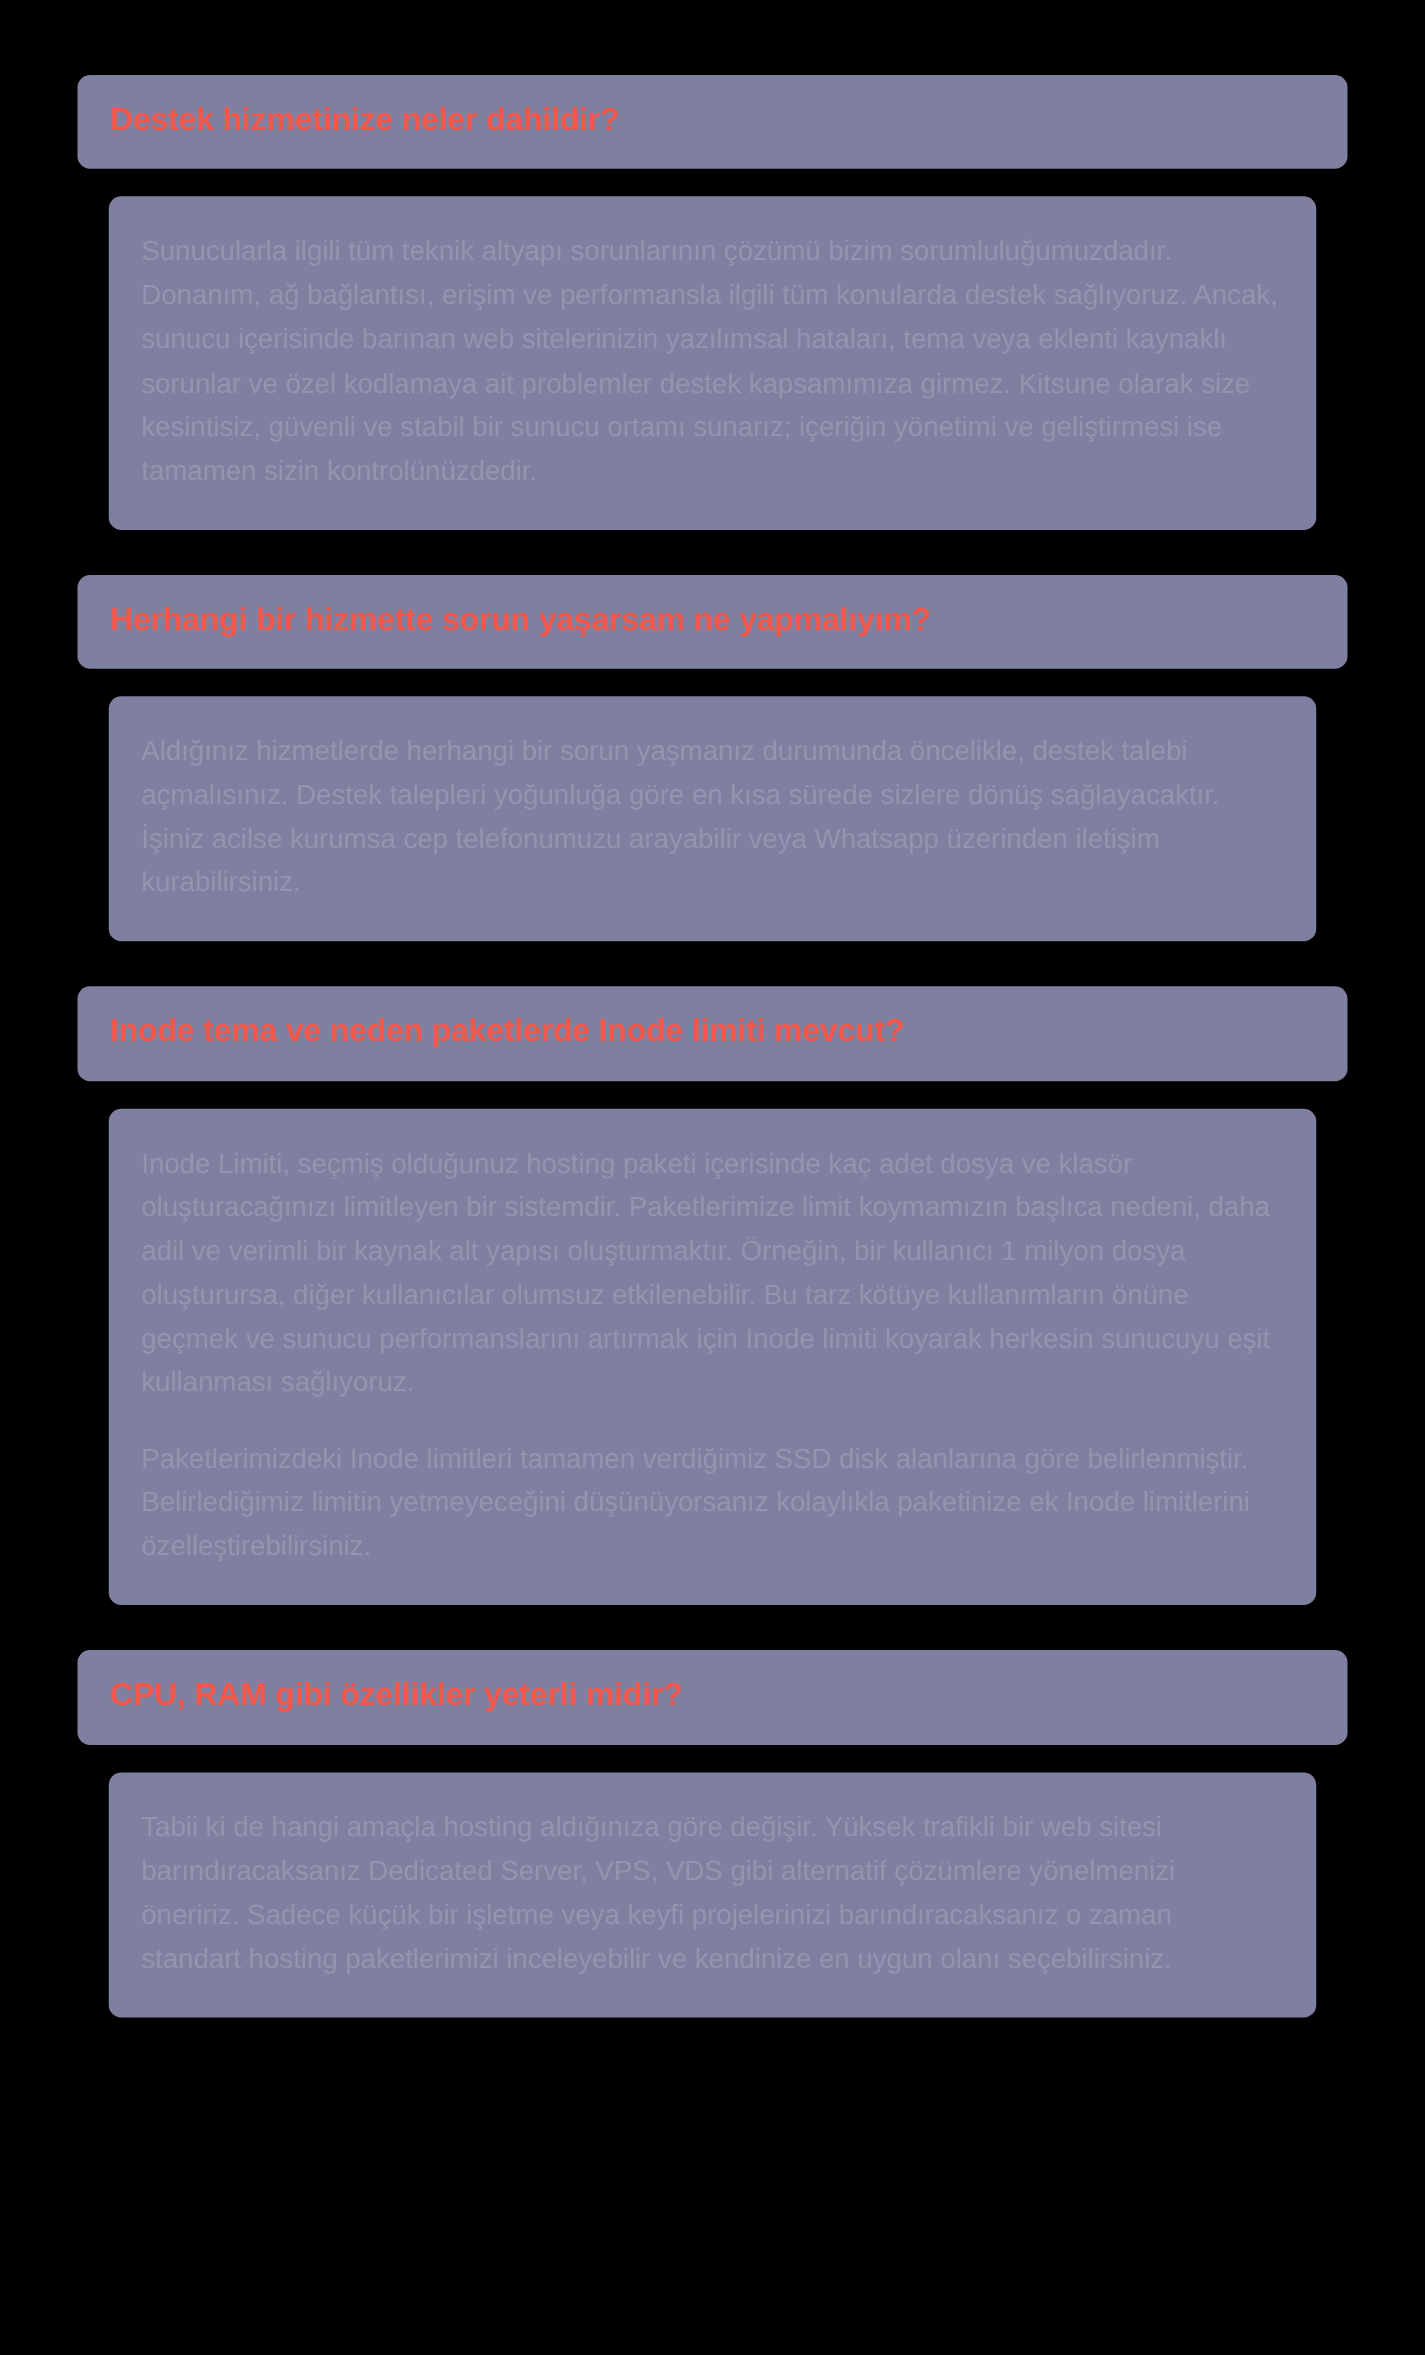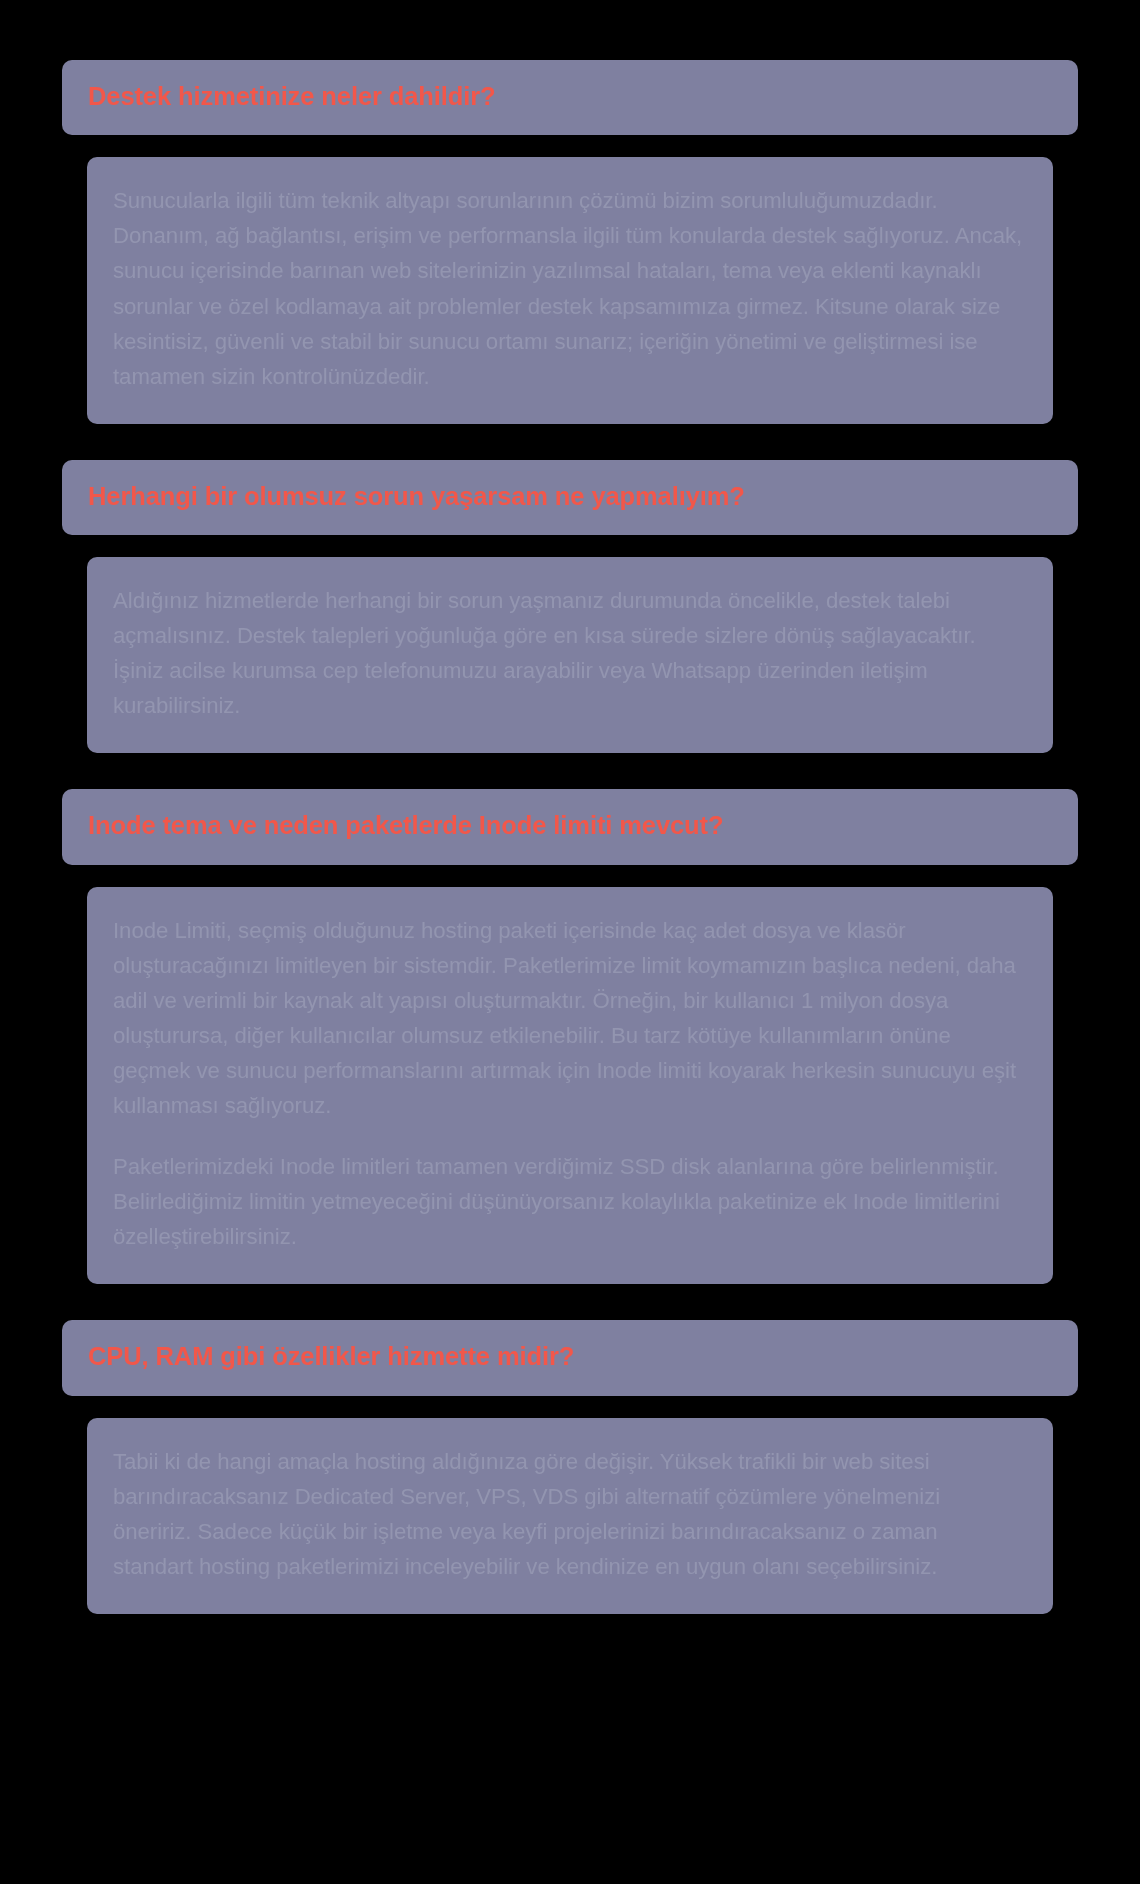--- a/index.html
+++ b/index.html
@@ -74,39 +74,39 @@
     <div class="faq-question">
       <span class="faq-question-text">Destek hizmetinize neler dahildir?</span>
     </div>
     <div class="faq-answer">
       <p>Sunucularla ilgili tüm teknik altyapı sorunlarının çözümü bizim sorumluluğumuzdadır. Donanım, ağ bağlantısı, erişim ve performansla ilgili tüm konularda destek sağlıyoruz. Ancak, sunucu içerisinde barınan web sitelerinizin yazılımsal hataları, tema veya eklenti kaynaklı sorunlar ve özel kodlamaya ait problemler destek kapsamımıza girmez. Kitsune olarak size kesintisiz, güvenli ve stabil bir sunucu ortamı sunarız; içeriğin yönetimi ve geliştirmesi ise tamamen sizin kontrolünüzdedir.</p>
     </div>
   </div>
 
   <div class="faq-item">
     <div class="faq-question">
-      <span class="faq-question-text">Herhangi bir olumsuz sorun yaşarsam ne yapmalıyım?</span>
+      <span class="faq-question-text">Herhangi bir hizmette sorun yaşarsam ne yapmalıyım?</span>
     </div>
     <div class="faq-answer">
       <p>Aldığınız hizmetlerde herhangi bir sorun yaşmanız durumunda öncelikle, destek talebi açmalısınız. Destek talepleri yoğunluğa göre en kısa sürede sizlere dönüş sağlayacaktır. İşiniz acilse kurumsa cep telefonumuzu arayabilir veya Whatsapp üzerinden iletişim kurabilirsiniz.</p>
     </div>
   </div>
 
   <div class="faq-item">
     <div class="faq-question">
       <span class="faq-question-text">Inode tema ve neden paketlerde Inode limiti mevcut?</span>
     </div>
     <div class="faq-answer">
       <p>Inode Limiti, seçmiş olduğunuz hosting paketi içerisinde kaç adet dosya ve klasör oluşturacağınızı limitleyen bir sistemdir. Paketlerimize limit koymamızın başlıca nedeni, daha adil ve verimli bir kaynak alt yapısı oluşturmaktır. Örneğin, bir kullanıcı 1 milyon dosya oluşturursa, diğer kullanıcılar olumsuz etkilenebilir. Bu tarz kötüye kullanımların önüne geçmek ve sunucu performanslarını artırmak için Inode limiti koyarak herkesin sunucuyu eşit kullanması sağlıyoruz.</p>
       <p>Paketlerimizdeki Inode limitleri tamamen verdiğimiz SSD disk alanlarına göre belirlenmiştir. Belirlediğimiz limitin yetmeyeceğini düşünüyorsanız kolaylıkla paketinize ek Inode limitlerini özelleştirebilirsiniz.</p>
     </div>
   </div>
 
   <div class="faq-item">
     <div class="faq-question">
-      <span class="faq-question-text">CPU, RAM gibi özellikler hizmette midir?</span>
+      <span class="faq-question-text">CPU, RAM gibi özellikler yeterli midir?</span>
     </div>
     <div class="faq-answer">
       <p>Tabii ki de hangi amaçla hosting aldığınıza göre değişir. Yüksek trafikli bir web sitesi barındıracaksanız Dedicated Server, VPS, VDS gibi alternatif çözümlere yönelmenizi öneririz. Sadece küçük bir işletme veya keyfi projelerinizi barındıracaksanız o zaman standart hosting paketlerimizi inceleyebilir ve kendinize en uygun olanı seçebilirsiniz.</p>
     </div>
   </div>
 
 </div>
 
 </body></html>

